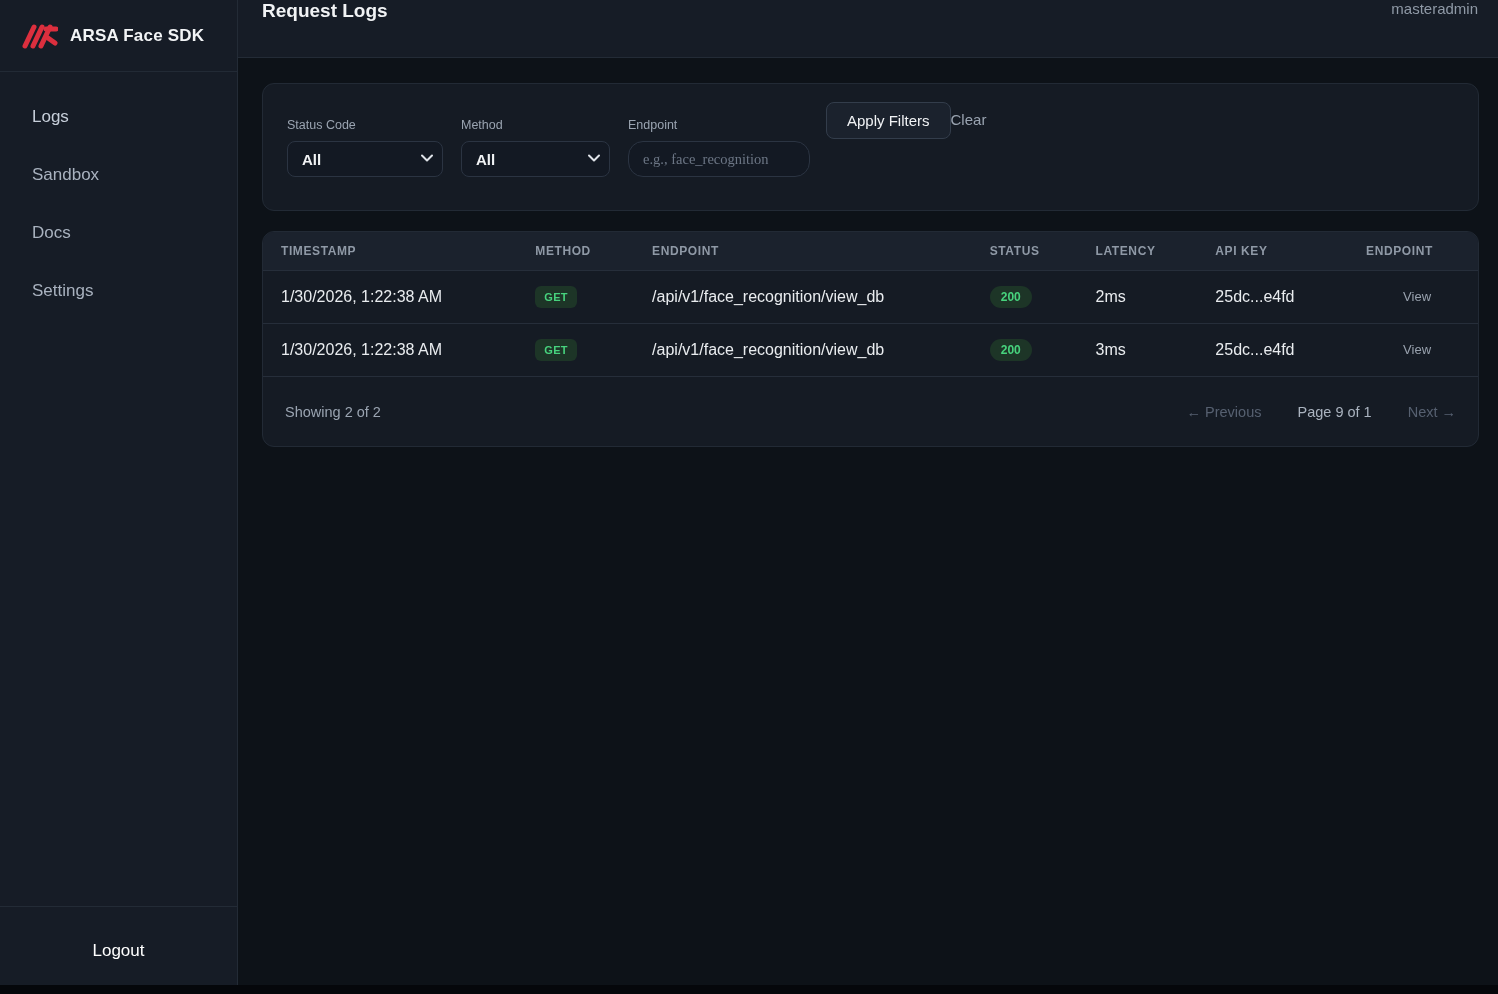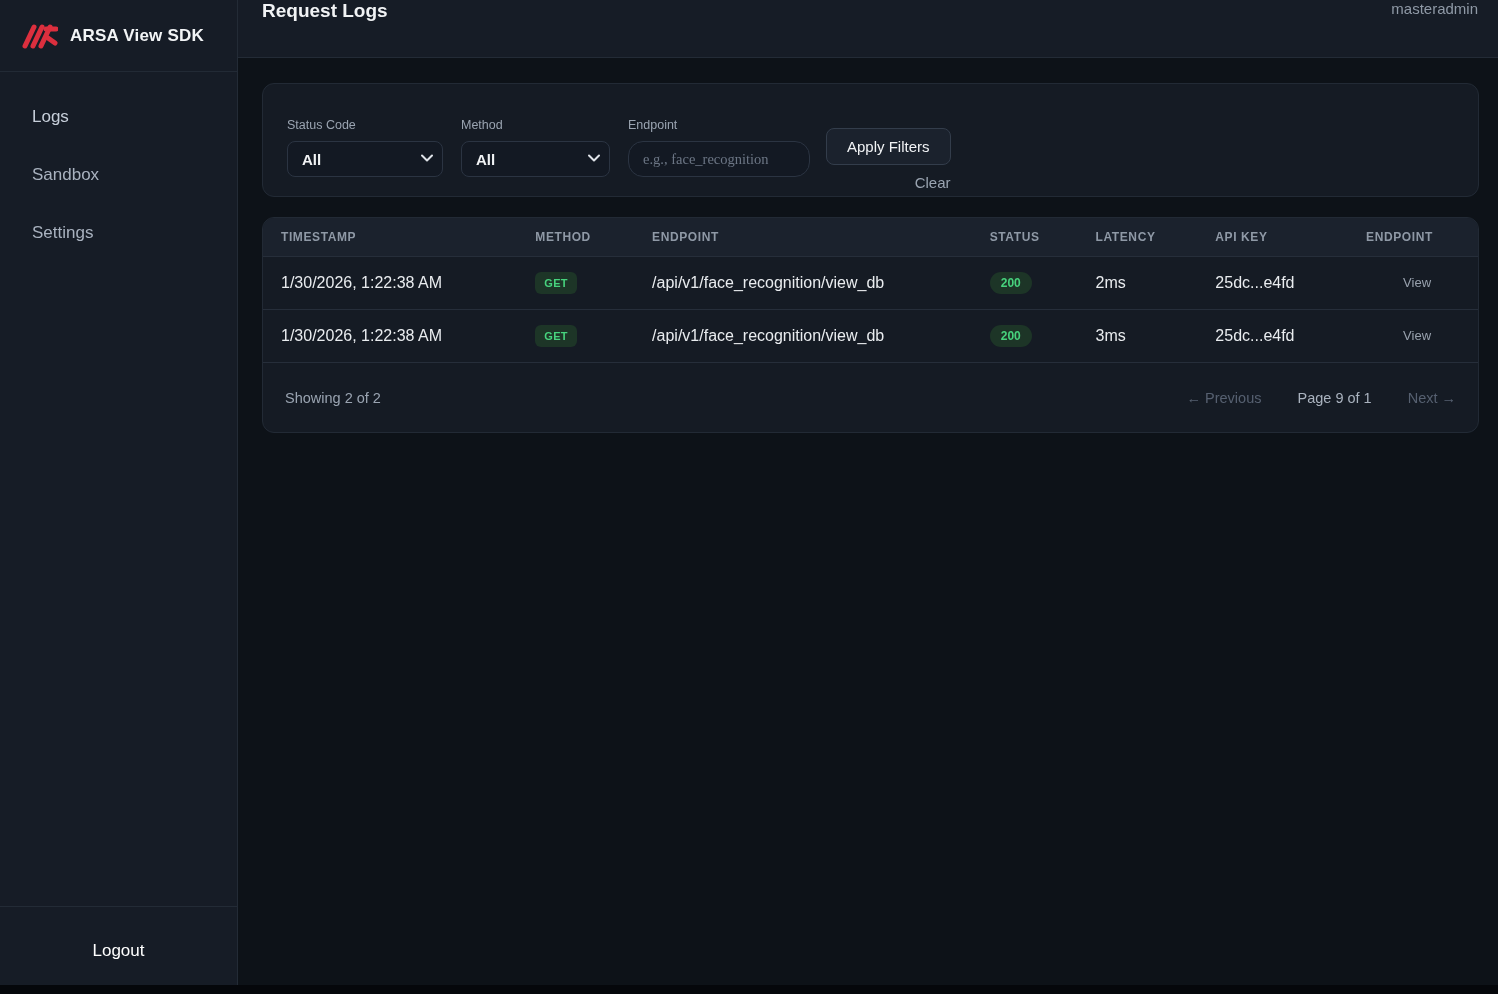--- a/index.html
+++ b/index.html
@@ -59,21 +59,21 @@
   .page-title { font-size: 19px; font-weight: 700; color: #f1f3f5; }
   .user-name { font-size: 15px; color: #8f99a6; }
 
   .content { flex: 1; padding: 25px 19px 0 24px; }
 
   
   .filter-card {
     background: #151b24;
     border: 1px solid #222a35;
     border-radius: 12px;
-    height: 114px;
+    height: 128px;
     padding: 18px 24px;
     display: flex; align-items: flex-start;
   }
   .filter-group { display: flex; flex-direction: column; padding-top: 16px; }
   .filter-group + .filter-group { margin-left: 18px; }
   .filter-label { font-size: 12.5px; color: #9aa4b1; margin-bottom: 9px; }
   .select-wrap { position: relative; }
   select.filter-select {
     appearance: none; -webkit-appearance: none;
     width: 100%; height: 36px;
@@ -98,21 +98,21 @@
     height: 36px;
     background: #131923;
     border: 1px solid #2b3442;
     border-radius: 15px;
     color: #e9ecef;
     font-size: 14.5px;
     font-family: Liberation Serif, serif;
     padding: 0 14px;
   }
   input.filter-input::placeholder { color: #6c7685; }
-  .filter-actions { display: flex; flex-direction: column; align-items: flex-end; margin-left: 16px; margin-top: 26px; }
+  .filter-actions { display: flex; flex-direction: row; align-items: flex-start; margin-left: 16px; }
   .apply-btn {
     height: 37px; padding: 0 20px;
     background: #1b222d;
     border: 1px solid #333d4b;
     border-radius: 8px;
     color: #f1f3f5;
     font-size: 15px;
     font-family: inherit;
     cursor: pointer;
   }
@@ -208,25 +208,26 @@
 
   <aside class="sidebar">
     <div class="brand">
       <svg class="brand-logo" viewBox="0 0 36 30" fill="none">
         <path d="M3 25 L12 6" stroke="#dc2f3e" stroke-width="5" stroke-linecap="round"></path>
         <path d="M11 25 L20 6" stroke="#dc2f3e" stroke-width="5" stroke-linecap="round"></path>
         <path d="M19 25 L28 6" stroke="#dc2f3e" stroke-width="5" stroke-linecap="round"></path>
         <path d="M24 8 L34 8" stroke="#dc2f3e" stroke-width="5" stroke-linecap="round"></path>
         <path d="M26 17 L33 22" stroke="#dc2f3e" stroke-width="5" stroke-linecap="round"></path>
       </svg>
-      <span class="brand-title">ARSA View SDK</span>
+      <span class="brand-title">ARSA Face SDK</span>
     </div>
     <nav class="nav">
       <div class="nav-item active">Logs</div>
       <div class="nav-item">Sandbox</div>
+      <div class="nav-item">Docs</div>
       <div class="nav-item">Settings</div>
     </nav>
     <div class="sidebar-footer">
       <button class="logout">Logout</button>
     </div>
   </aside>
 
   <div class="main">
     <header class="topbar">
       <span class="page-title">Request Logs</span>

